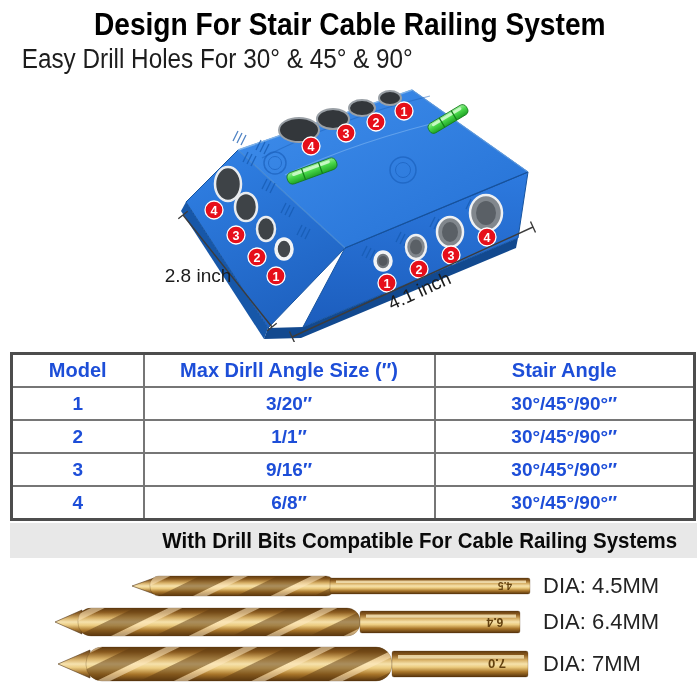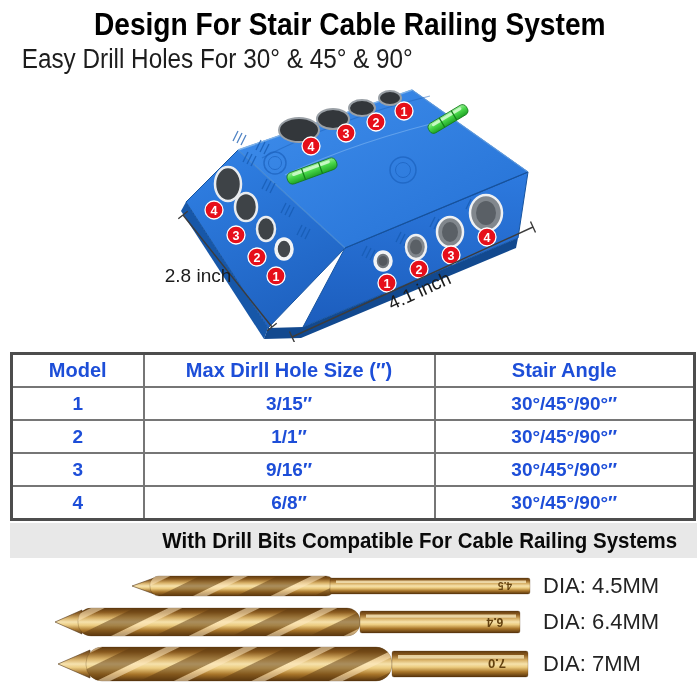--- a/index.html
+++ b/index.html
@@ -196,28 +196,28 @@
 
   <table class="spec">
     <colgroup>
         <col style="width:132px">
         <col style="width:291px">
         <col style="width:260px">
       </colgroup>
     <thead>
       <tr>
         <th>Model</th>
-        <th>Max Dirll Hole Size (″)</th>
+        <th>Max Dirll Angle Size (″)</th>
         <th>Stair Angle</th>
       </tr>
     </thead>
     <tbody>
       <tr>
         <td>1</td>
-        <td>3/15″</td>
+        <td>3/20″</td>
         <td>30°/45°/90°″</td>
       </tr>
       <tr>
         <td>2</td>
         <td>1/1″</td>
         <td>30°/45°/90°″</td>
       </tr>
       <tr>
         <td>3</td>
         <td>9/16″</td>

